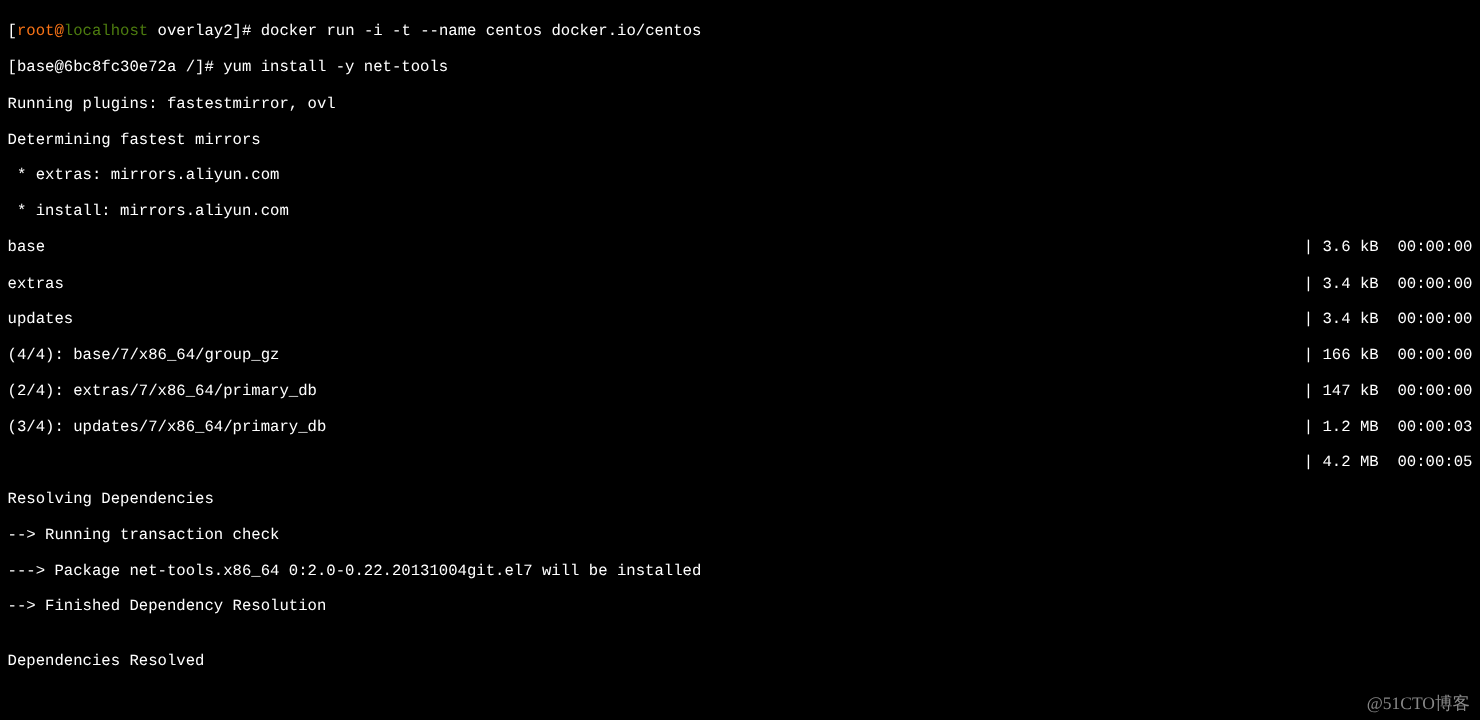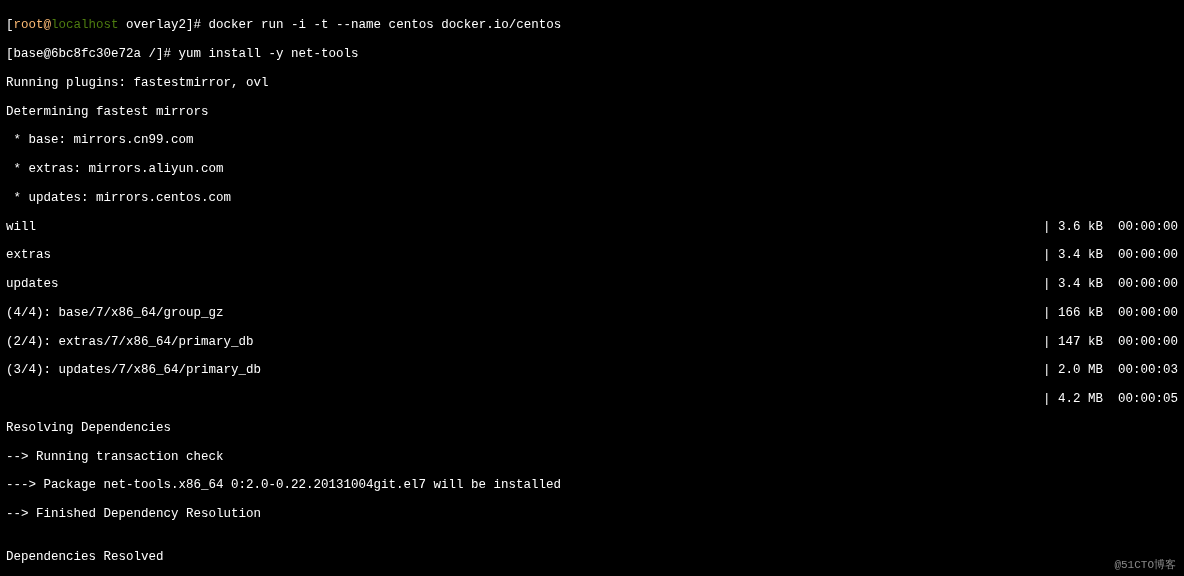--- a/index.html
+++ b/index.html
@@ -1,41 +1,40 @@
 <!DOCTYPE html>
 <html><head>
 <meta charset="utf-8">
 <style>
   html,body{margin:0;padding:0;background:#000;color:#fff;font-family:"Courier New",monospace;font-size:12.5px;line-height:1.15;width:1184px;height:576px;overflow:hidden}
   .term{padding:4px 6px;white-space:pre}
   .orange{color:#4d7c0f}
-  .red{color:#fdba74}
+  .red{color:#f97316}
   .row{display:flex}
   .lcol{flex:0 0 auto}
   .fill{flex:1 1 auto}
   .rcol{flex:0 0 auto;text-align:left}
-  .watermark{position:absolute;right:8px;bottom:4px;color:#888;font-size:11px;font-family:Liberation Mono, monospace}
+  .watermark{position:absolute;right:8px;bottom:4px;color:#888;font-size:14px;font-family:Liberation Serif, serif}
 </style>
 </head>
 <body>
 
 <div class="term">
 <div><span>[</span><span class="red">root</span><span class="red">@</span><span class="orange">localhost</span><span> overlay2</span><span>]#</span><span> docker run -i -t --name centos docker.io/centos</span></div>
 <div>[base@6bc8fc30e72a /]# yum install -y net-tools</div>
 <div>Running plugins: fastestmirror, ovl</div>
 <div>Determining fastest mirrors</div>
-<div> * base: mirrors.cn99.com</div>
 <div> * extras: mirrors.aliyun.com</div>
-<div> * updates: mirrors.centos.com</div>
-<div class="row"><span class="lcol">will</span><span class="fill"></span><span class="rcol">| 3.6 kB  00:00:00</span></div>
+<div> * install: mirrors.aliyun.com</div>
+<div class="row"><span class="lcol">base</span><span class="fill"></span><span class="rcol">| 3.6 kB  00:00:00</span></div>
 <div class="row"><span class="lcol">extras</span><span class="fill"></span><span class="rcol">| 3.4 kB  00:00:00</span></div>
 <div class="row"><span class="lcol">updates</span><span class="fill"></span><span class="rcol">| 3.4 kB  00:00:00</span></div>
 <div class="row"><span class="lcol">(4/4): base/7/x86_64/group_gz</span><span class="fill"></span><span class="rcol">| 166 kB  00:00:00</span></div>
 <div class="row"><span class="lcol">(2/4): extras/7/x86_64/primary_db</span><span class="fill"></span><span class="rcol">| 147 kB  00:00:00</span></div>
-<div class="row"><span class="lcol">(3/4): updates/7/x86_64/primary_db</span><span class="fill"></span><span class="rcol">| 2.0 MB  00:00:03</span></div>
+<div class="row"><span class="lcol">(3/4): updates/7/x86_64/primary_db</span><span class="fill"></span><span class="rcol">| 1.2 MB  00:00:03</span></div>
 <div class="row"><span class="fill"></span><span class="rcol">| 4.2 MB  00:00:05</span></div>
 <div>Resolving Dependencies</div>
 <div>--&gt; Running transaction check</div>
 <div>---&gt; Package net-tools.x86_64 0:2.0-0.22.20131004git.el7 will be installed</div>
 <div>--&gt; Finished Dependency Resolution</div>
 <div></div>
 <div>Dependencies Resolved</div>
 <div></div>
 
 

